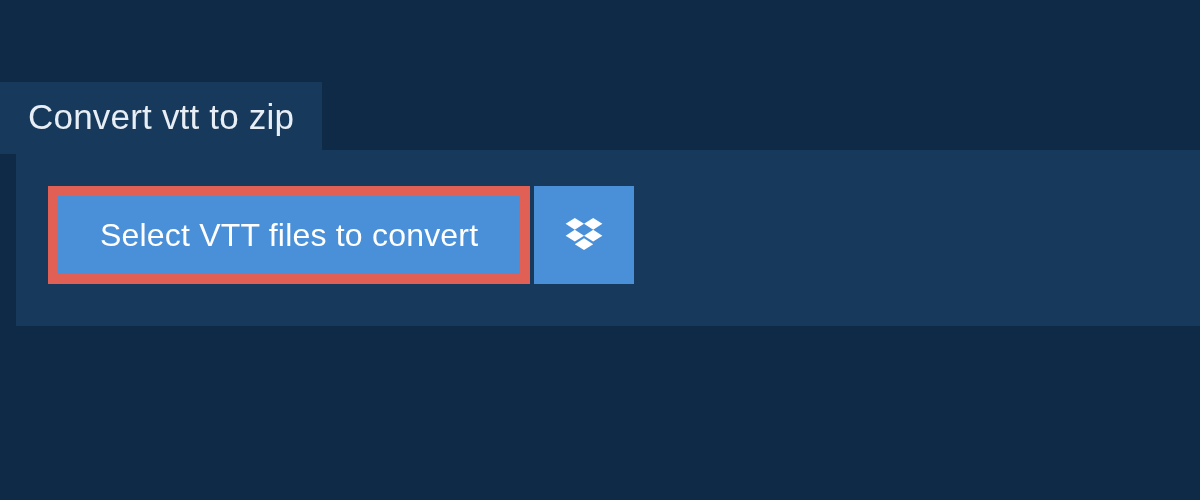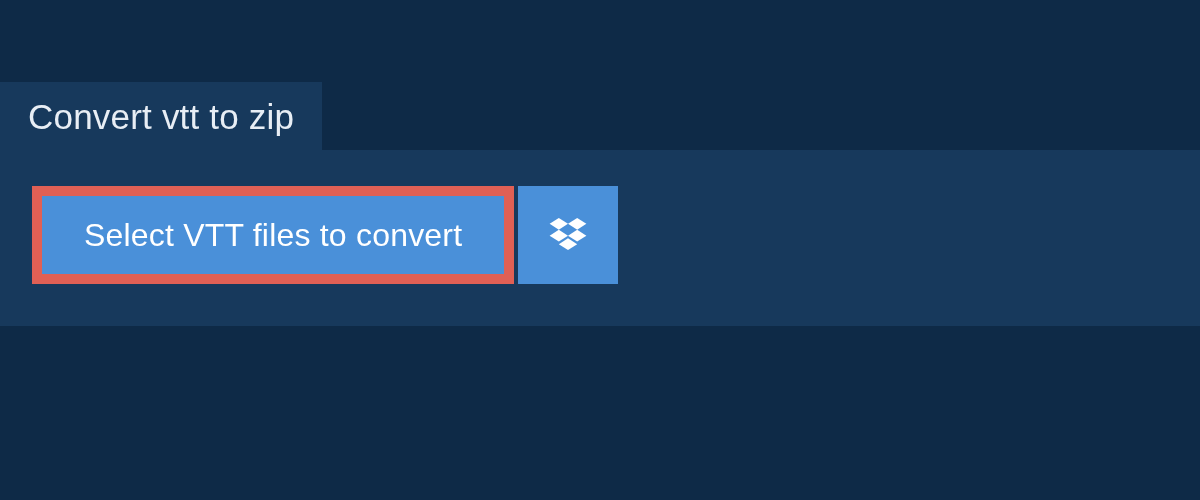--- a/index.html
+++ b/index.html
@@ -27,21 +27,21 @@
     color: #e8eef5;
     font-size: 35px;
     font-weight: 300;
     padding: 14px 28px 16px 28px;
     line-height: 1.2;
     letter-spacing: 0.2px;
   }
   .panel {
     position: absolute;
     top: 150px;
-    left: 0;
+    left: 16px;
     right: 0;
     background: #17395c;
     padding: 36px 32px 36px 32px;
     min-height: 176px;
   }
   .button-row {
     display: flex;
     align-items: stretch;
     gap: 4px;
   }

